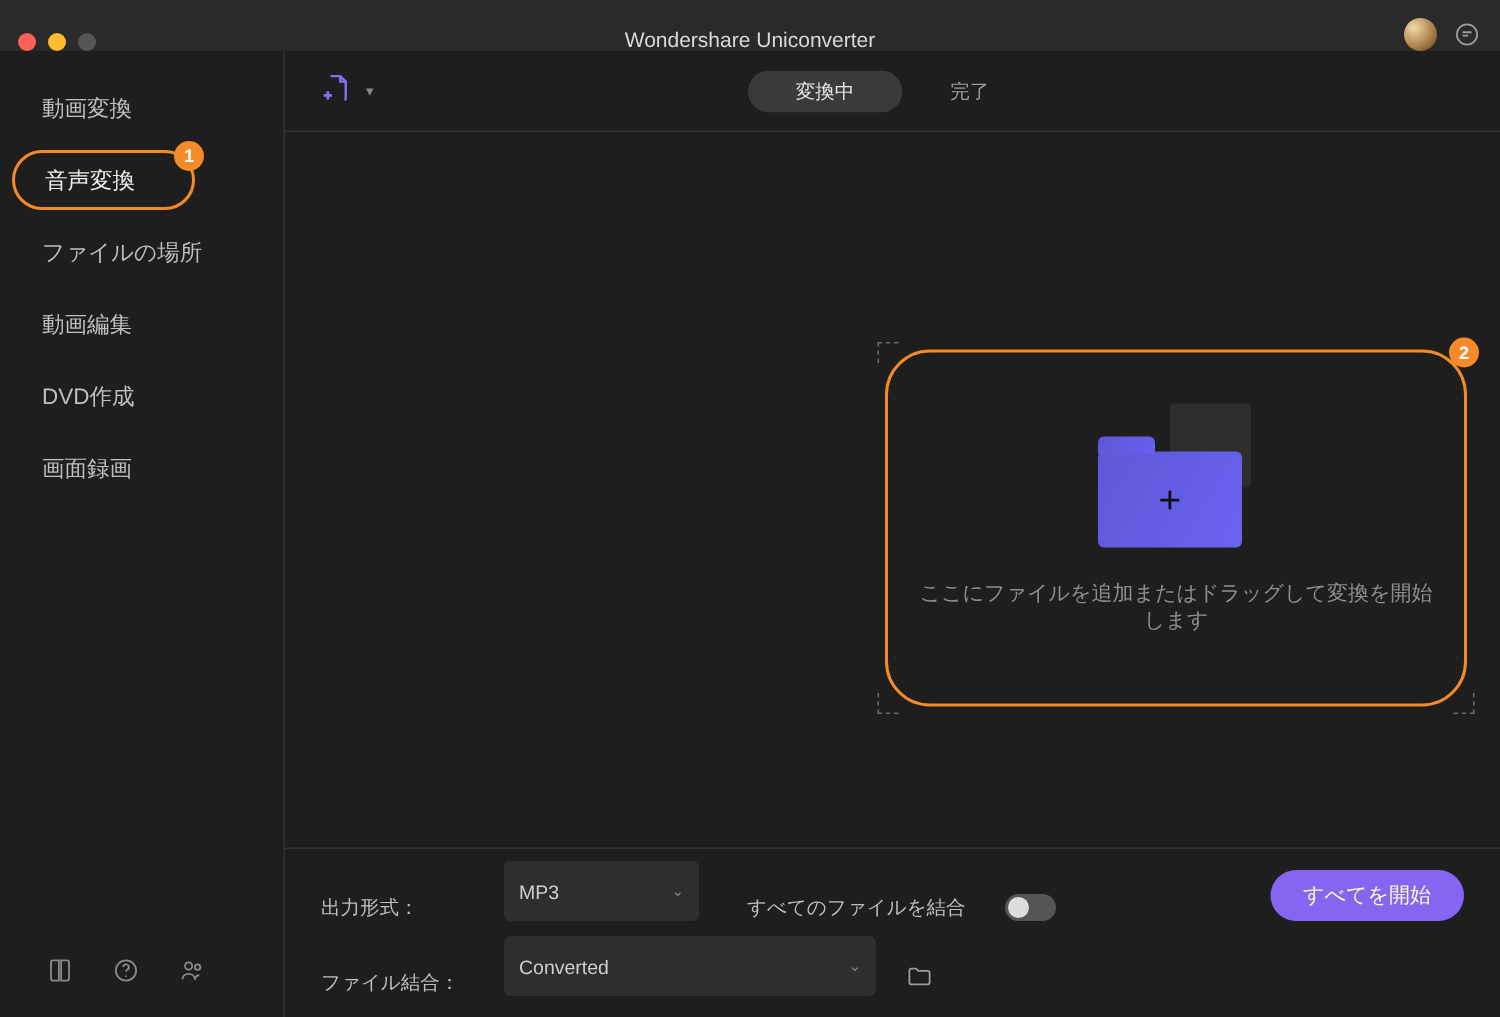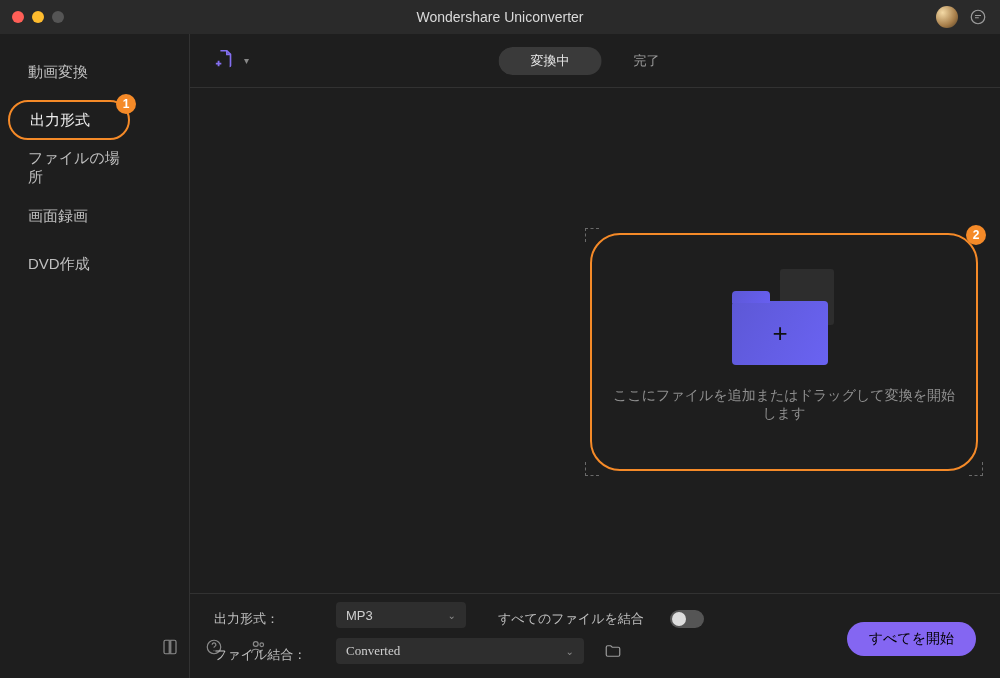--- a/index.html
+++ b/index.html
@@ -6,38 +6,38 @@
   html, body { width: 1000px; height: 678px; overflow: hidden; }
   body {
     font-family: -apple-system, "Helvetica Neue", Arial, sans-serif;
     background: #1e1e1e;
     color: #bfbfbf;
     font-size: 14px;
   }
   .window { width: 1000px; height: 678px; background: #1e1e1e; display: flex; flex-direction: column; }
   
   .titlebar {
-    height: 34px; display: flex; align-items: center; padding: 16px 12px;
+    height: 34px; display: flex; align-items: flex-end; padding: 0 12px;
     background: #2a2a2a; position: relative;
   }
   .traffic { display: flex; gap: 8px; }
   .tl-dot { width: 12px; height: 12px; border-radius: 50%; }
   .tl-close { background: #ff5f57; }
   .tl-min { background: #febc2e; }
   .tl-max { background: #555; }
   .title { position: absolute; left: 0; right: 0; text-align: center; color: #d9d9d9; font-size: 14px; font-weight: 500; pointer-events: none; }
   .title-actions { margin-left: auto; display: flex; align-items: center; gap: 10px; }
   .avatar { width: 22px; height: 22px; border-radius: 50%; background: radial-gradient(circle at 30% 30%, #f3d9a5, #a77e4a 60%, #4e3a22); }
   .message-icon { width: 20px; height: 20px; display:flex; align-items:center; justify-content:center; color:#9c9c9c; }
   .message-icon svg { width: 18px; height: 18px; }
   
   .body { flex: 1; display: flex; min-height: 0; }
   .sidebar {
     width: 190px; background: #1e1e1e; border-right: 1px solid #323232;
-    display: flex; flex-direction: row;
+    display: flex; flex-direction: column;
   }
   .side-list { padding-top: 14px; }
   .side-item {
     height: 48px; display: flex; align-items: center; padding-left: 28px;
     color: #bfbfbf; font-size: 15px; cursor: pointer;
   }
   .side-item.active-wrap { position: relative; padding: 0; height: 48px; }
   .side-pill {
     margin-left: 8px; width: 122px; height: 40px; border: 2px solid #f58a28;
     border-radius: 20px; display: flex; align-items: center; padding-left: 20px;
@@ -112,44 +112,44 @@
   }
   .drop-text { color: #8f8f8f; font-size: 14px; text-align: center; padding: 0 16px; }
   
   .bottombar {
     border-top: 1px solid #323232; padding: 8px 24px 14px 24px;
     display: flex; flex-direction: column; gap: 10px; position: relative;
   }
   .row { display: flex; align-items: flex-end; gap: 12px; font-size: 13px; color:#bfbfbf;}
   .label { width: 110px; text-align: left; white-space: nowrap; }
   .select {
-    background: #2e2e2e; height: 26px; border-radius: 4px; display: flex;
+    background: #2e2e2e; height: 40px; border-radius: 4px; display: flex;
     align-items: center; padding: 0 10px; color: #cfcfcf; font-size: 13px;
     cursor: pointer; position: relative;
   }
   .select .sel-chev { margin-left: auto; color: #8a8a8a; font-size: 10px; }
   .sel-format { width: 130px; }
-  .sel-location { width: 248px; font-family: Liberation Serif, serif; }
+  .sel-location { width: 248px; }
   .merge { display:flex; align-items:center; gap:26px; margin-left: 20px; }
   .toggle {
     width: 34px; height: 18px; background: #555; border-radius: 9px; position: relative;
     cursor: pointer;
   }
   .toggle::after {
     content:""; position:absolute; width:14px; height:14px; background:#ddd;
     border-radius:50%; top:2px; left:2px;
   }
   .folder-btn {
     width: 26px; height: 26px; display:flex; align-items:center; justify-content:center;
     color:#9c9c9c; cursor:pointer; margin-left: 4px;
   }
   .folder-btn svg { width:18px; height:16px; }
   .start-all {
-    position: absolute; right: 24px; top: 28px;
-    background: #8466f2; color: #000000; font-size: 14px; font-weight: 500;
+    position: absolute; right: 24px; top: 14px;
+    background: #8466f2; color: #fef9c3; font-size: 14px; font-weight: 500;
     height: 34px; padding: 0 22px; border-radius: 17px; display:flex; align-items:center;
     cursor:pointer;
   }
 </style>
 </head>
 <body>
 
 <div class="window">
 
   <div class="titlebar">
@@ -172,32 +172,35 @@
 
   <div class="body">
 
     <div class="sidebar">
       <div class="side-list">
         <div class="side-item">
           <span>動画変換</span>
         </div>
         <div class="side-item active-wrap">
           <div class="side-pill">
-            <span>出力形式</span>
+            <span>音声変換</span>
             <div class="callout-badge badge1">1</div>
           </div>
         </div>
         <div class="side-item">
           <span>ファイルの場所</span>
         </div>
         <div class="side-item">
+          <span>動画編集</span>
+        </div>
+        <div class="side-item">
+          <span>DVD作成</span>
+        </div>
+        <div class="side-item">
           <span>画面録画</span>
-        </div>
-        <div class="side-item">
-          <span>DVD作成</span>
         </div>
       </div>
       <div class="sidebar-bottom">
         <div class="sb-icon">
           <svg viewBox="0 0 24 24" fill="none" stroke="currentColor" stroke-width="1.6">
             <path d="M4 5a2 2 0 0 1 2-2h5v18H6a2 2 0 0 1-2-2V5z"></path>
               <path d="M20 5a2 2 0 0 0-2-2h-5v18h5a2 2 0 0 0 2-2V5z"></path>
           </svg>
         </div>
         <div class="sb-icon">

